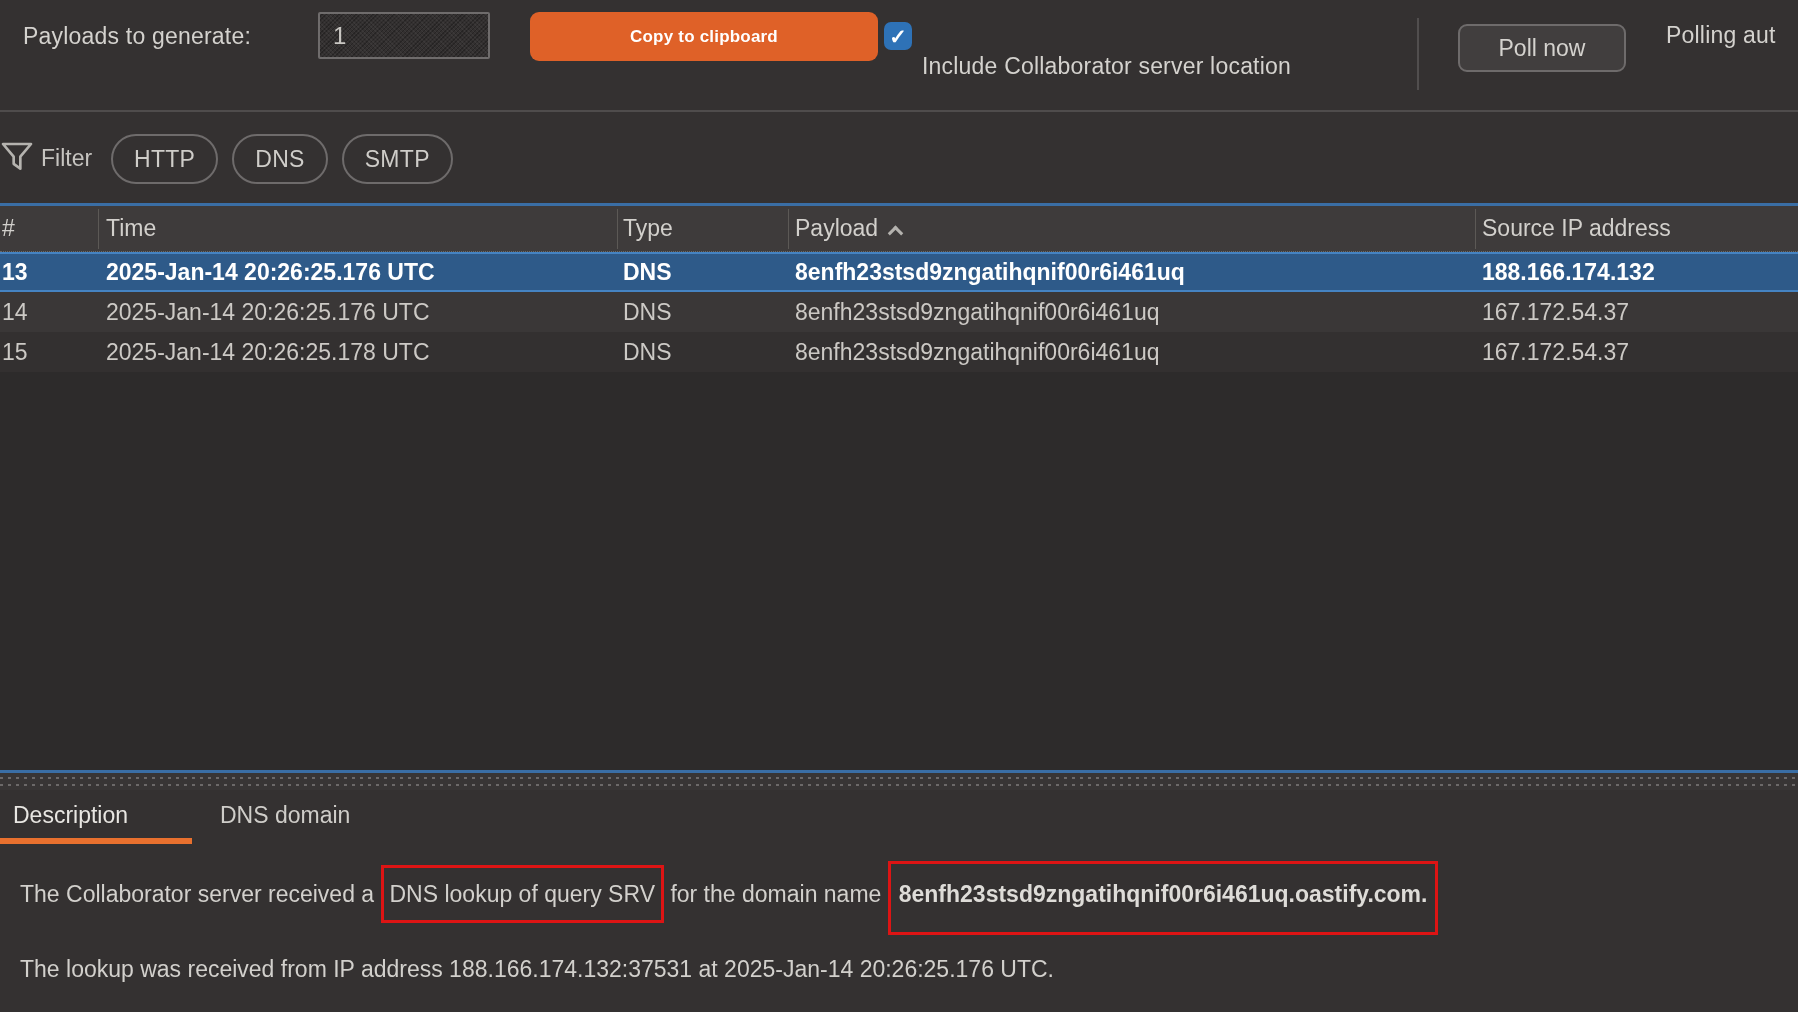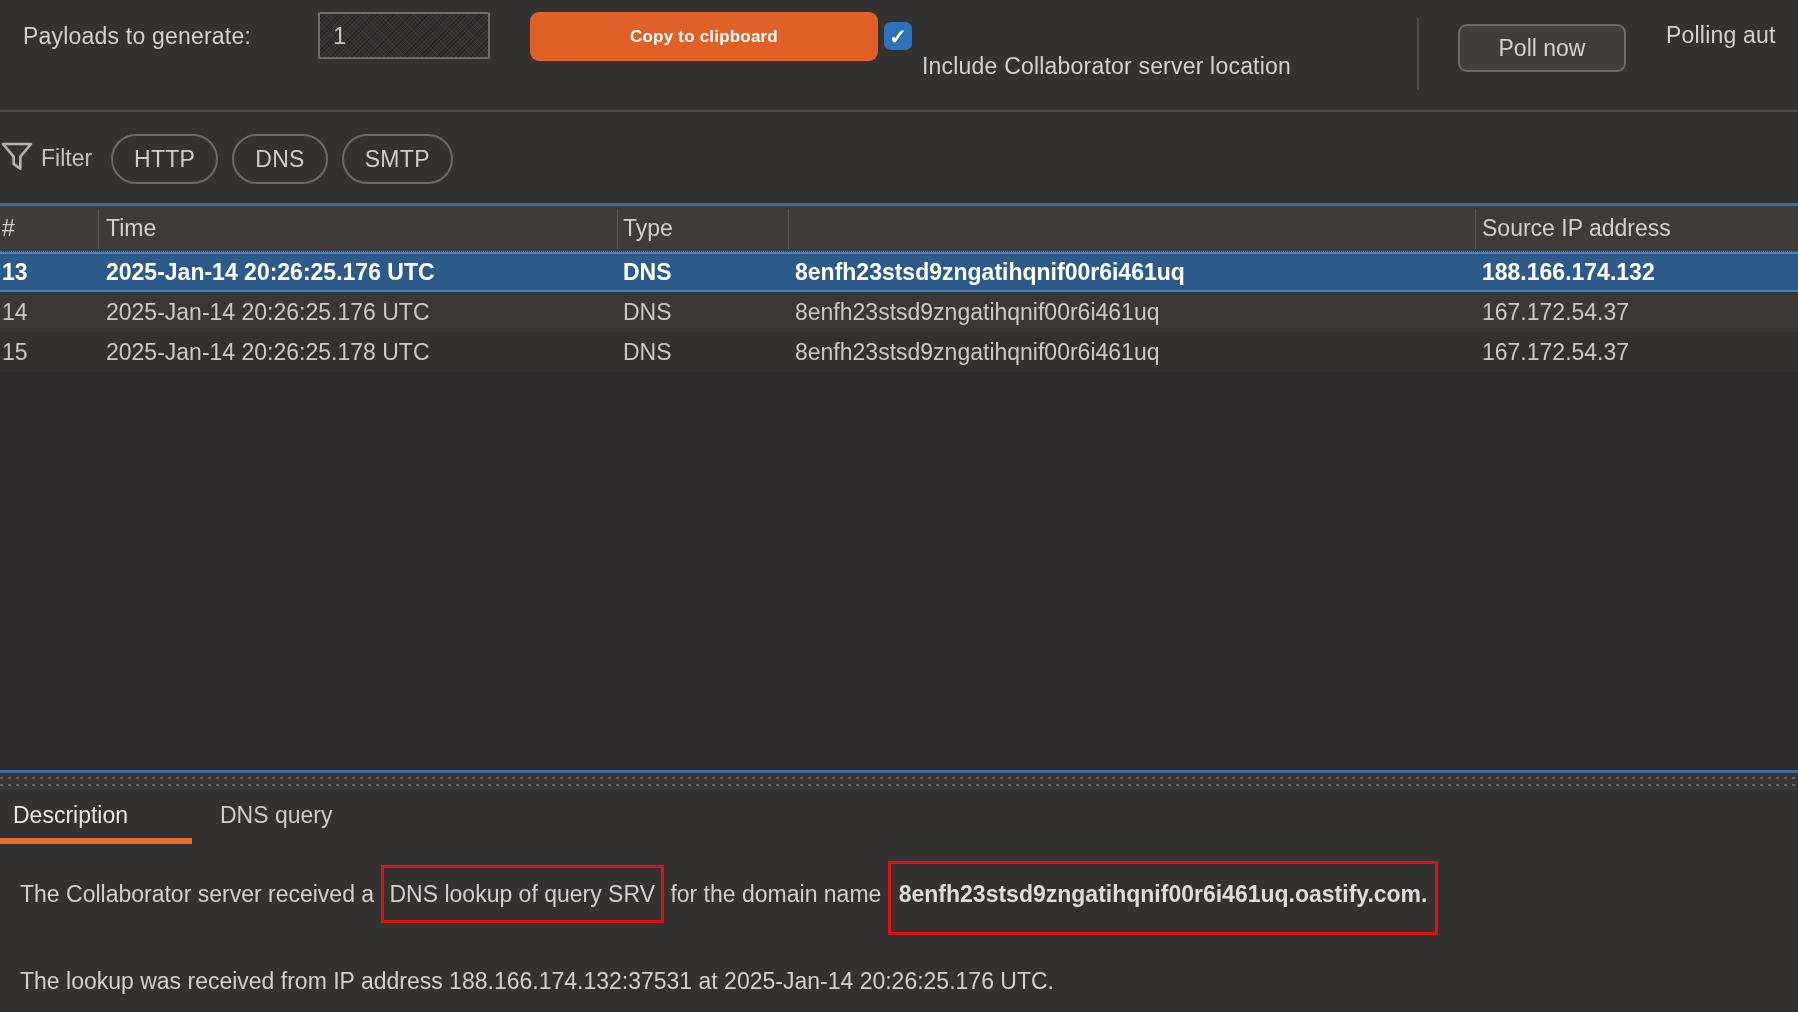--- a/index.html
+++ b/index.html
@@ -104,21 +104,21 @@
   
   .tabbar { position:absolute; left:0; top:790px; width:1798px; height:56px; background:#343131; }
   .tab { position:absolute; top:12px; font-size:23px; color:#cfcdc9; cursor:pointer; white-space:nowrap; }
   .tab-description { left:13px; color:#e8e6e2; }
   .tab-dns-query { left:220px; }
   .tab-underline { position:absolute; left:0; top:48px; width:192px; height:6px; background:var(--tab-underline); }
 
   
   .desc { position:absolute; left:0; top:846px; width:1798px; height:166px; background:#343131; }
   .p1 { position:absolute; left:20px; top:35px; font-size:23px; line-height:26px; color:#d2d0cc; white-space:nowrap; }
-  .p2 { position:absolute; left:20px; top:110px; font-size:23px; color:#d2d0cc; white-space:nowrap;margin-top:12px; }
+  .p2 { position:absolute; left:20px; top:110px; font-size:23px; color:#d2d0cc; white-space:nowrap; }
   .rbox { border:3px solid var(--annotation-red); padding:13px 6px; }
   .rbox2 { border:3px solid var(--annotation-red); padding:17px 8px 25px; font-weight:700; color:#dedcd8; }
 </style>
 </head>
 <body>
 
 <div class="screen">
 
   <div class="topbar">
     <span class="lbl payloads-lbl">Payloads to generate:</span>
@@ -146,20 +146,21 @@
       <button class="pill">SMTP</button>
     </div>
   </div>
 
   <div class="focus-line focus-top"></div>
 
   <div class="thead">
     <span class="cell c0">#</span>
     <span class="cell c1">Time</span>
     <span class="cell c2">Type</span>
+    <span class="cell c3"><span>Payload</span><span class="sort-caret"></span></span>
     <span class="cell c4">Source IP address</span>
     <span class="col-sep" style="left:98px"></span>
     <span class="col-sep" style="left:617px"></span>
     <span class="col-sep" style="left:788px"></span>
     <span class="col-sep" style="left:1475px"></span>
   </div>
 
   <div class="trow row-13">
     <span class="cell c0">13</span>
     <span class="cell c1">2025-Jan-14 20:26:25.176 UTC</span>
@@ -182,21 +183,21 @@
     <span class="cell c4">167.172.54.37</span>
   </div>
 
   <div class="table-empty"></div>
   <div class="focus-line focus-bottom"></div>
 
   <div class="splitter"></div>
 
   <div class="tabbar">
     <span class="tab tab-description">Description</span>
-    <span class="tab tab-dns-query">DNS query</span>
+    <span class="tab tab-dns-query">DNS domain</span>
     <div class="tab-underline"></div>
   </div>
 
   <div class="desc">
     <p class="p1"><span>The Collaborator server received a </span><span class="rbox">DNS lookup of query SRV</span><span> for the domain name </span><span class="rbox2">8enfh23stsd9zngatihqnif00r6i461uq.oastify.com.</span></p>
     <p class="p2">The lookup was received from IP address 188.166.174.132:37531 at 2025-Jan-14 20:26:25.176 UTC.</p>
   </div>
 
 </div>
 

